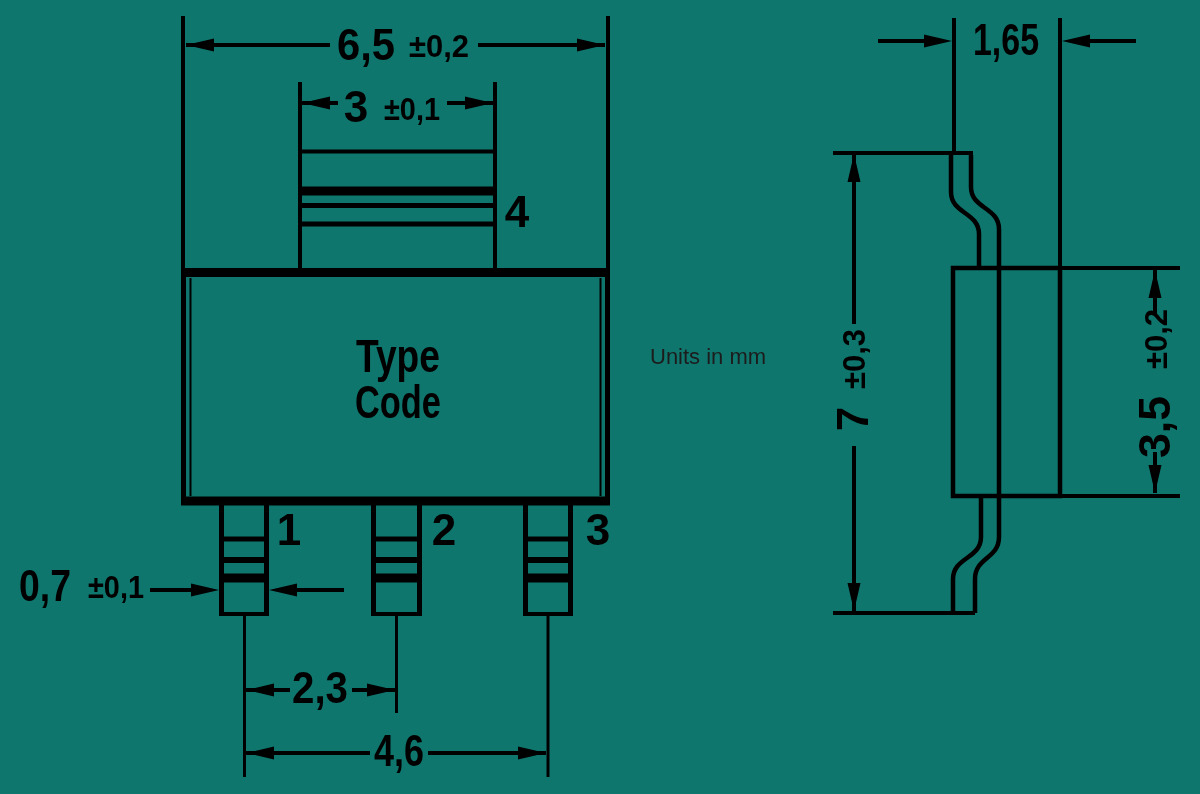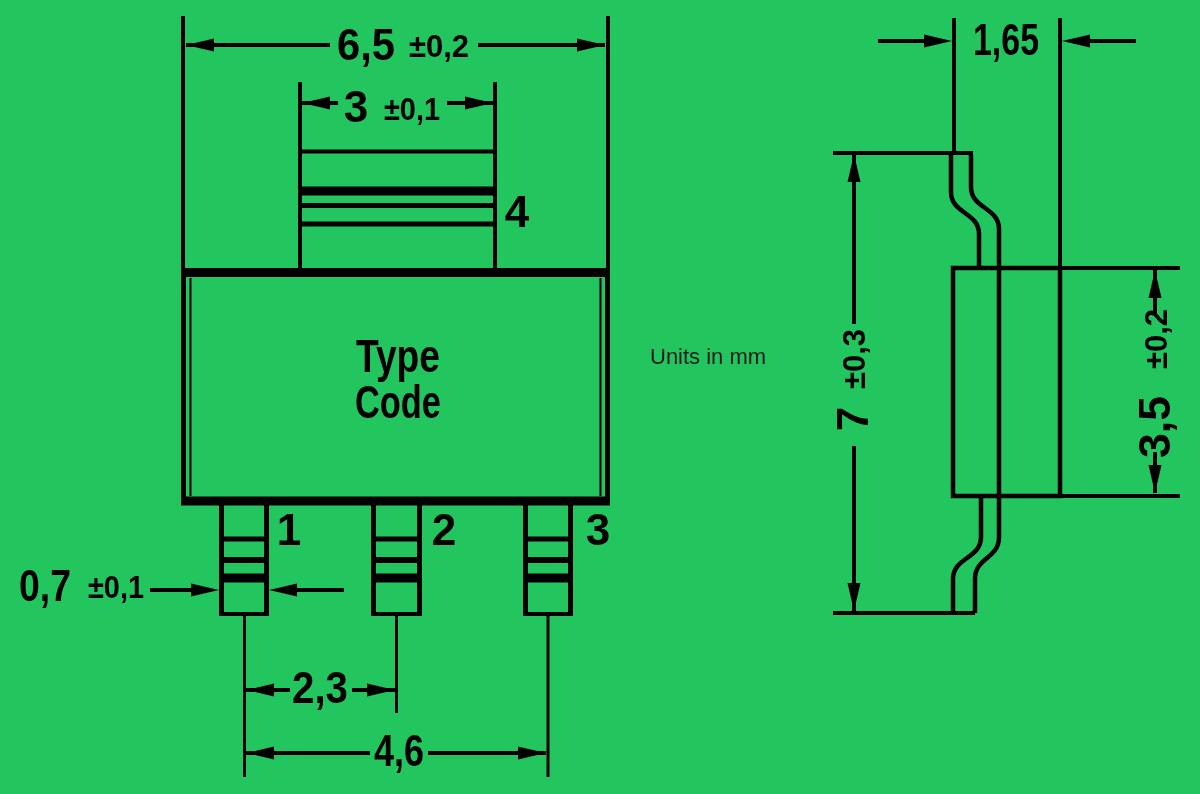--- a/index.html
+++ b/index.html
@@ -1,16 +1,16 @@
 <!DOCTYPE html>
 <html><head>
 <meta charset="utf-8">
 <style>
   html,body{margin:0;padding:0;background:#ffffff;}
-  .canvas{position:relative;width:1200px;height:794px;background:#22c55e;overflow:hidden;}
+  .canvas{position:relative;width:1200px;height:794px;background:#0f766e;overflow:hidden;}
   svg{display:block;}
   text{font-family:"Liberation Sans", sans-serif;font-weight:bold;fill:#000000;stroke:none;}
   .val{font-size:44px;}
   .tol{font-size:31px;}
   .pinlab{font-size:44px;}
   .mark{font-size:47px;}
   .units{font-size:22px;font-weight:normal;fill:#1c1c1c;}
   .arrow{fill:#000000;stroke:none;}
 </style>
 </head>

